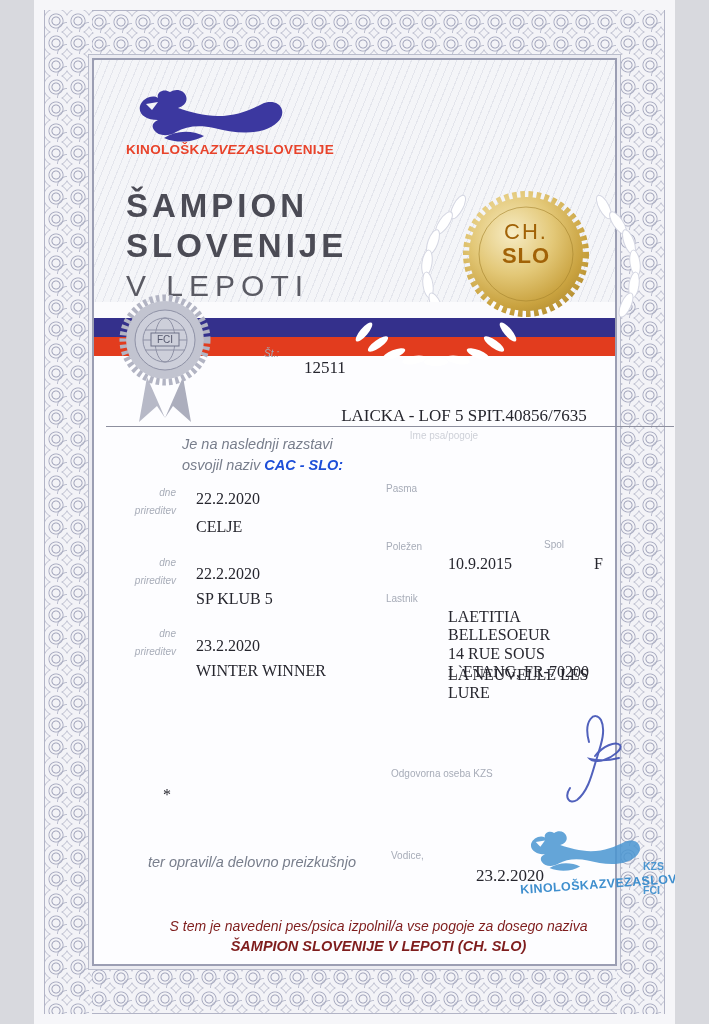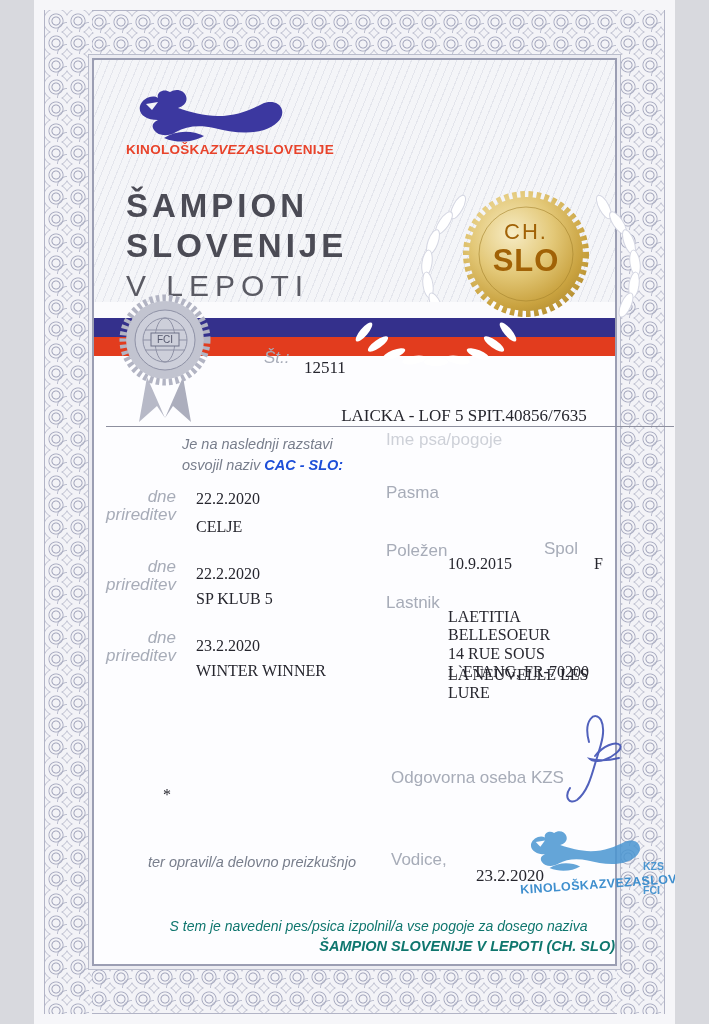--- a/index.html
+++ b/index.html
@@ -32,37 +32,37 @@
   .org-name { font-size:13.5px; font-weight:bold; color:#e8432b; letter-spacing:.3px; }
   .org-name .it { font-style:italic; }
   .title-block { color:#4b4b55; line-height:40px; letter-spacing:4px; }
   .title-l1, .title-l2 { font-size:33px; font-weight:bold; }
   .title-l3 { font-size:30px; font-weight:400; letter-spacing:6px; color:#5a5a63; }
 
   
   .seal { width:130px; height:130px; }
   .seal-txt { position:absolute; width:130px; text-align:center; color:#a16207; }
   .seal-top { top:30px; font-size:22px; letter-spacing:2px; }
-  .seal-main { top:54px; font-size:31px; font-weight:bold; letter-spacing:1px; }
+  .seal-main { top:54px; font-size:22px; font-weight:bold; letter-spacing:1px; }
 
   
   .stripe { left:0; right:0; }
   .stripe-white { background:#fbfbfd; }
   .stripe-blue  { background:#34308c; }
   .stripe-red   { background:#e23c1e; }
 
   
-  .lbl { color:#a7acb8; font-size:17px; }
+  .lbl { color:#a7acb8; font-size:10px; }
   .lbl-it { font-style:italic; text-align:right; }
   .val { font-family:"Liberation Serif", serif; color:#26262e; font-size:16px; }
   .val-lg { font-size:17px; }
   .intro { color:#787e8c; font-size:14.5px; font-style:italic; line-height:21px; }
   .intro b { color:#1d4ed8; }
   .name-line { border-top:1px solid #8d8f9e; height:0; }
-  .footer-text { width:100%; text-align:center; color:#0f766e; font-size:14px; font-style:italic;padding-left:48px; }
+  .footer-text { width:100%; text-align:center; color:#7f1d1d; font-size:14px; font-style:italic;padding-left:48px; }
   .footer-bold { font-weight:bold; font-size:14.5px; }
 
   .stamp-org { color:#3f8fce; font-weight:bold; font-size:12.5px; letter-spacing:.4px; transform:rotate(-4deg); }
   .stamp-fci { color:#4a95d0; font-weight:bold; font-size:10.5px; }
   .stamp-page { color:#5a9fd4; font-size:12px; }
 </style>
 </head>
 <body>
 
 <div class="page">
@@ -220,15 +220,15 @@
     <svg class="abs" style="left:428px; top:768px; opacity:.85;" width="130" height="48" viewBox="0 0 170 62">
       <path fill="#4a96d2" d="M30,34 C18,34 10,28 12,20 C14,13 24,8 30,12 C28,6 36,2 42,6 C48,2 56,4 58,10 C60,16 56,20 50,22 C62,26 76,30 90,30 C108,30 122,24 134,18 C142,14 152,16 154,24 C156,32 148,40 136,44 C120,49 102,46 86,42 C72,39 58,40 48,46 C40,51 30,50 26,44 C23,40 25,36 30,34 Z"></path>
       <path fill="#4a96d2" d="M36,52 C48,44 64,44 76,50 C66,56 50,58 36,52 Z"></path>
       <path fill="#fdfdff" d="M18,18 L30,16 L24,24 Z"></path>
     </svg>
     <div class="abs stamp-org" style="left:426px; top:816px;">KINOLOŠKAZVEZASLOVENIJE</div>
     <div class="abs stamp-fci" style="left:549px; top:800px;">KZS - FCI</div>
     <div class="abs stamp-page" style="left:583px; top:785px;">2</div>
 
     <div class="abs footer-text" style="top:858px;">S tem je navedeni pes/psica izpolnil/a vse pogoje za dosego naziva</div>
-    <div class="abs footer-text footer-bold" style="top:878px;text-align:right;">ŠAMPION SLOVENIJE V LEPOTI (CH. SLO)</div>
+    <div class="abs footer-text footer-bold" style="top:878px;">ŠAMPION SLOVENIJE V LEPOTI (CH. SLO)</div>
   </div>
 </div>
 
 </body></html>

